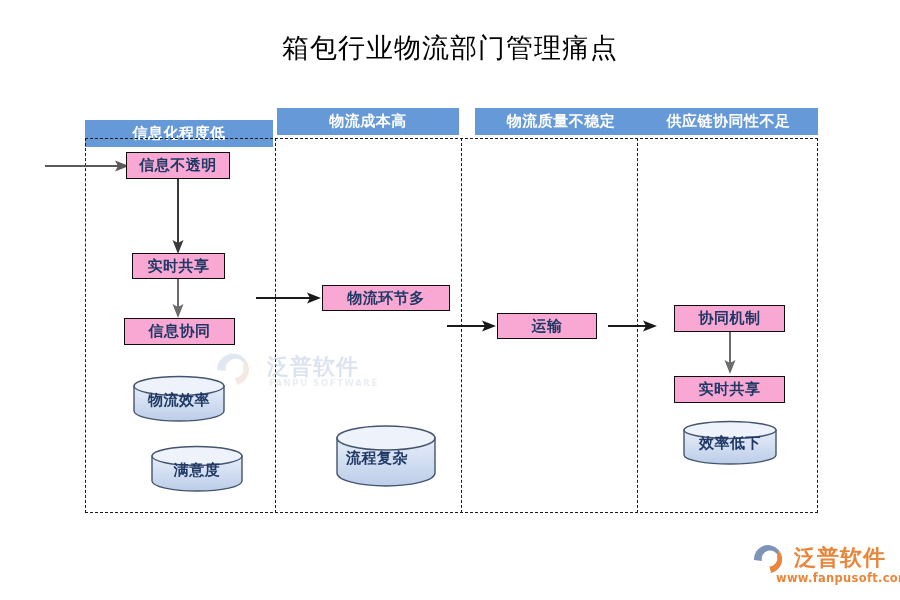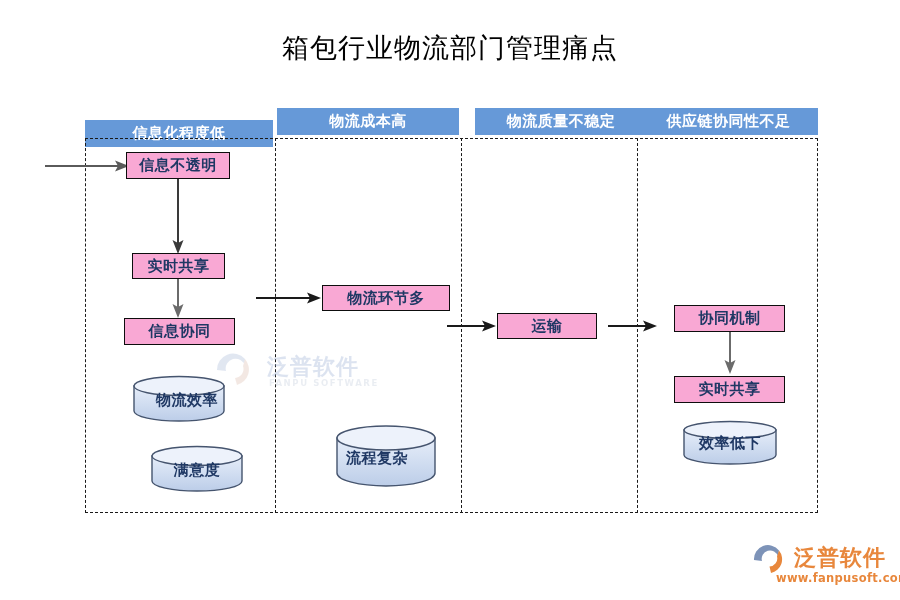--- a/index.html
+++ b/index.html
@@ -139,21 +139,21 @@
       <defs>
         <linearGradient id="cg1" x1="0" y1="0" x2="0" y2="1">
           <stop offset="0%" stop-color="#E6EDF9"></stop>
           <stop offset="55%" stop-color="#CFDCF0"></stop>
           <stop offset="100%" stop-color="#BCCDE8"></stop>
         </linearGradient>
       </defs>
       <path d="M1,10 L1,35 A45,10 0 0,0 91,35 L91,10 Z" fill="url(#cg1)" stroke="#45546E" stroke-width="1.4"></path>
       <ellipse cx="46" cy="10" rx="45" ry="9.5" fill="#EDF2FB" stroke="#45546E" stroke-width="1.4"></ellipse>
     </svg>
-    <div class="cyl-label" style="top:15px;padding-left:8px;">物流效率</div>
+    <div class="cyl-label" style="top:15px;">物流效率</div>
   </div>
 
   <div class="cyl" style="left:151px;top:446px;width:92px;height:45px;">
     <svg width="92" height="45" viewBox="0 0 92 45">
       <defs>
         <linearGradient id="cg2" x1="0" y1="0" x2="0" y2="1">
           <stop offset="0%" stop-color="#E6EDF9"></stop>
           <stop offset="55%" stop-color="#CFDCF0"></stop>
           <stop offset="100%" stop-color="#BCCDE8"></stop>
         </linearGradient>

